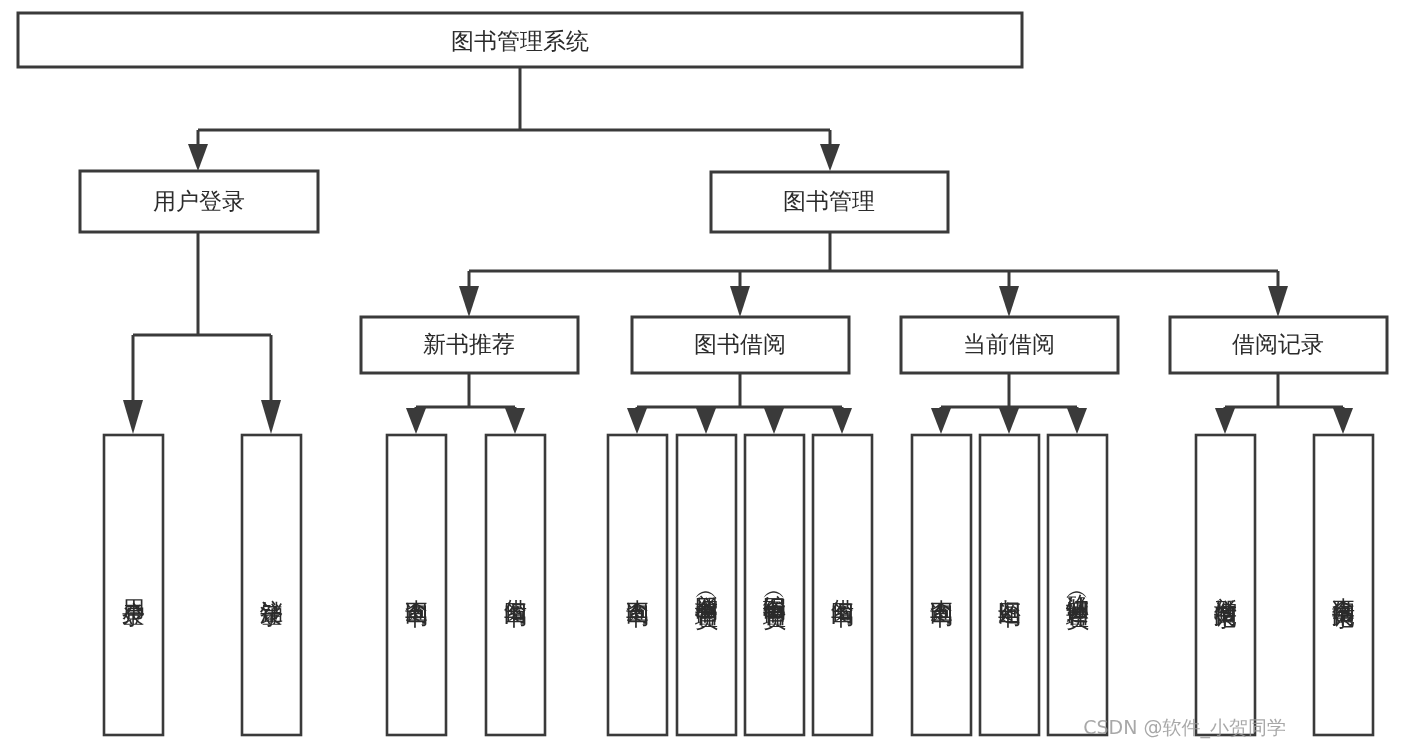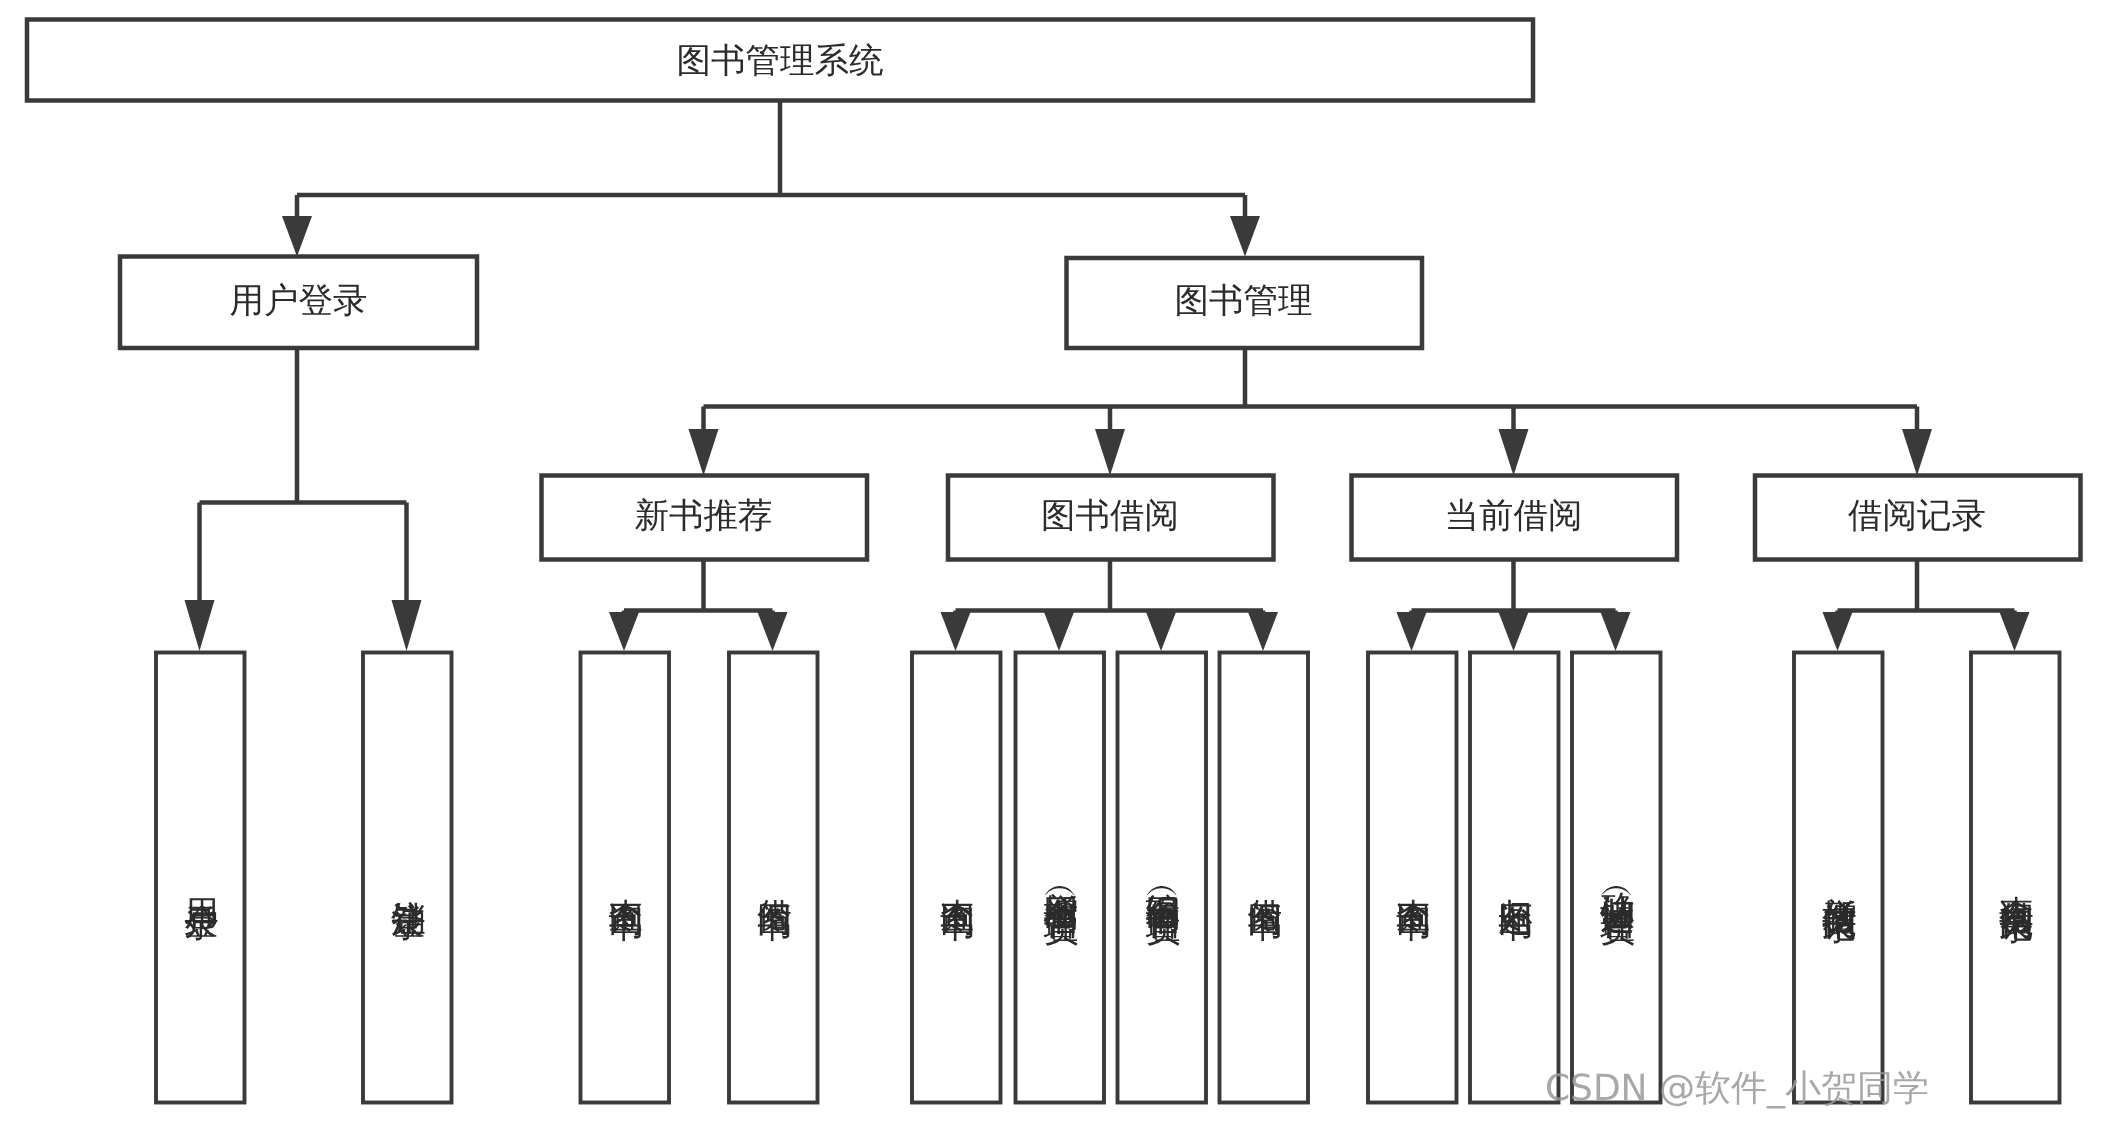--- a/index.html
+++ b/index.html
@@ -68,21 +68,21 @@
     letter-spacing: 2px;
     color: #2b2b2b;
     white-space: nowrap;
     text-align: center;
   }
   .watermark {
     position: absolute;
     right: 10px;
     bottom: 6px;
     font-family: "DejaVu Sans", "Liberation Sans", sans-serif;
-    font-size: 24px;
+    font-size: 19px;
     color: #9a9a9a;
     opacity: 0.85;
     white-space: nowrap;
   }
 </style>
 </head>
 <body>
 
 <div id="diagram-root">
 

